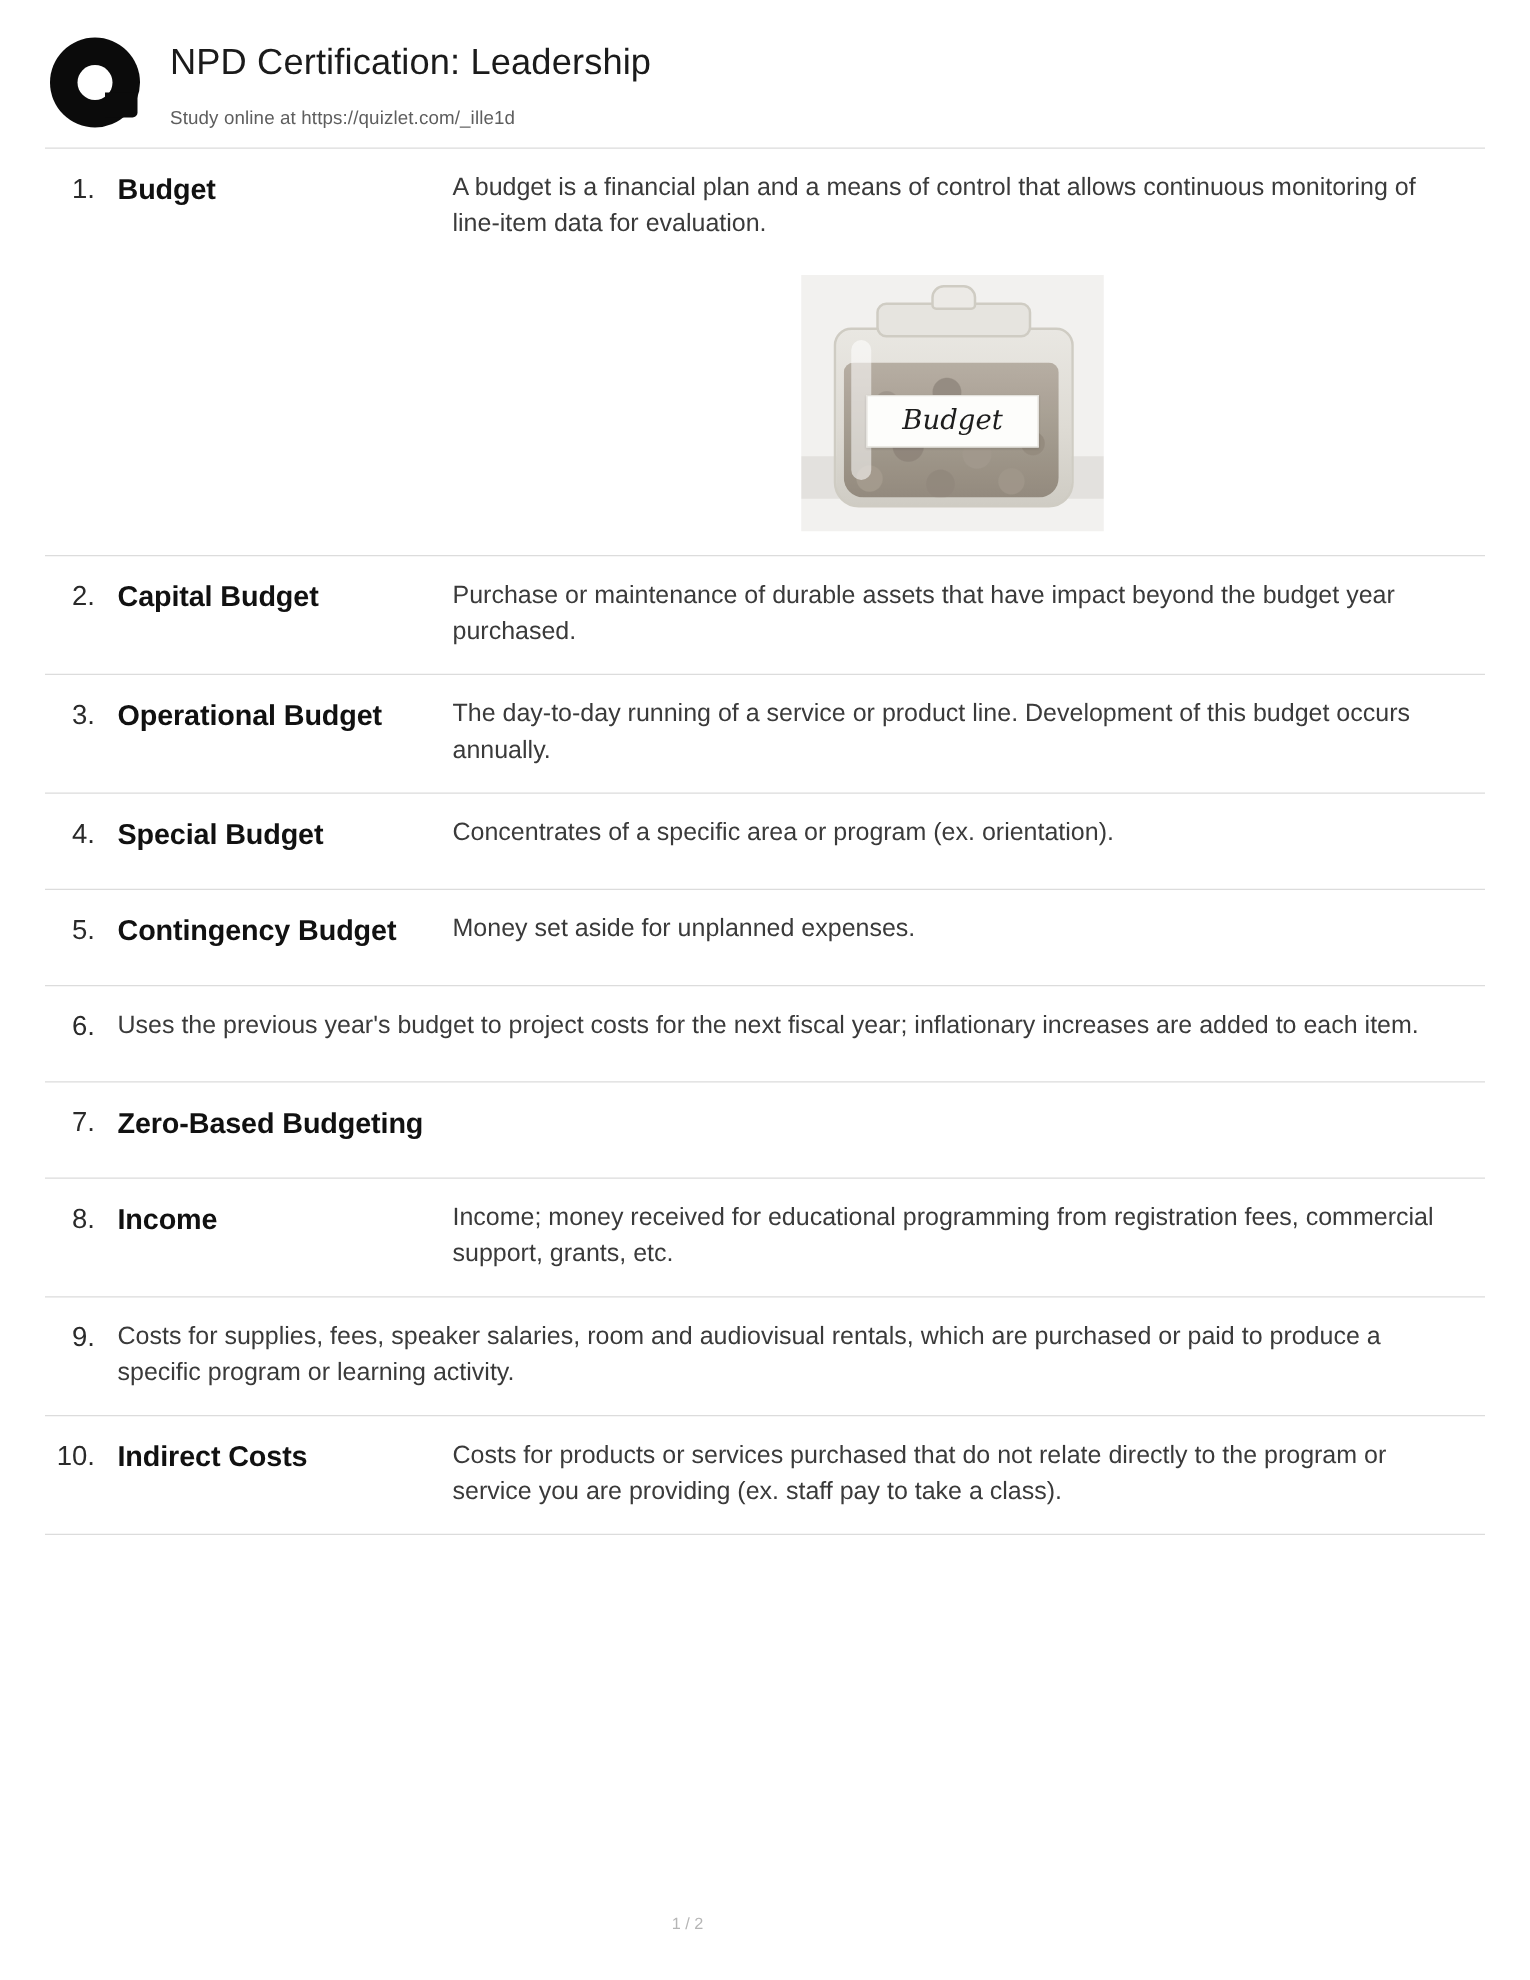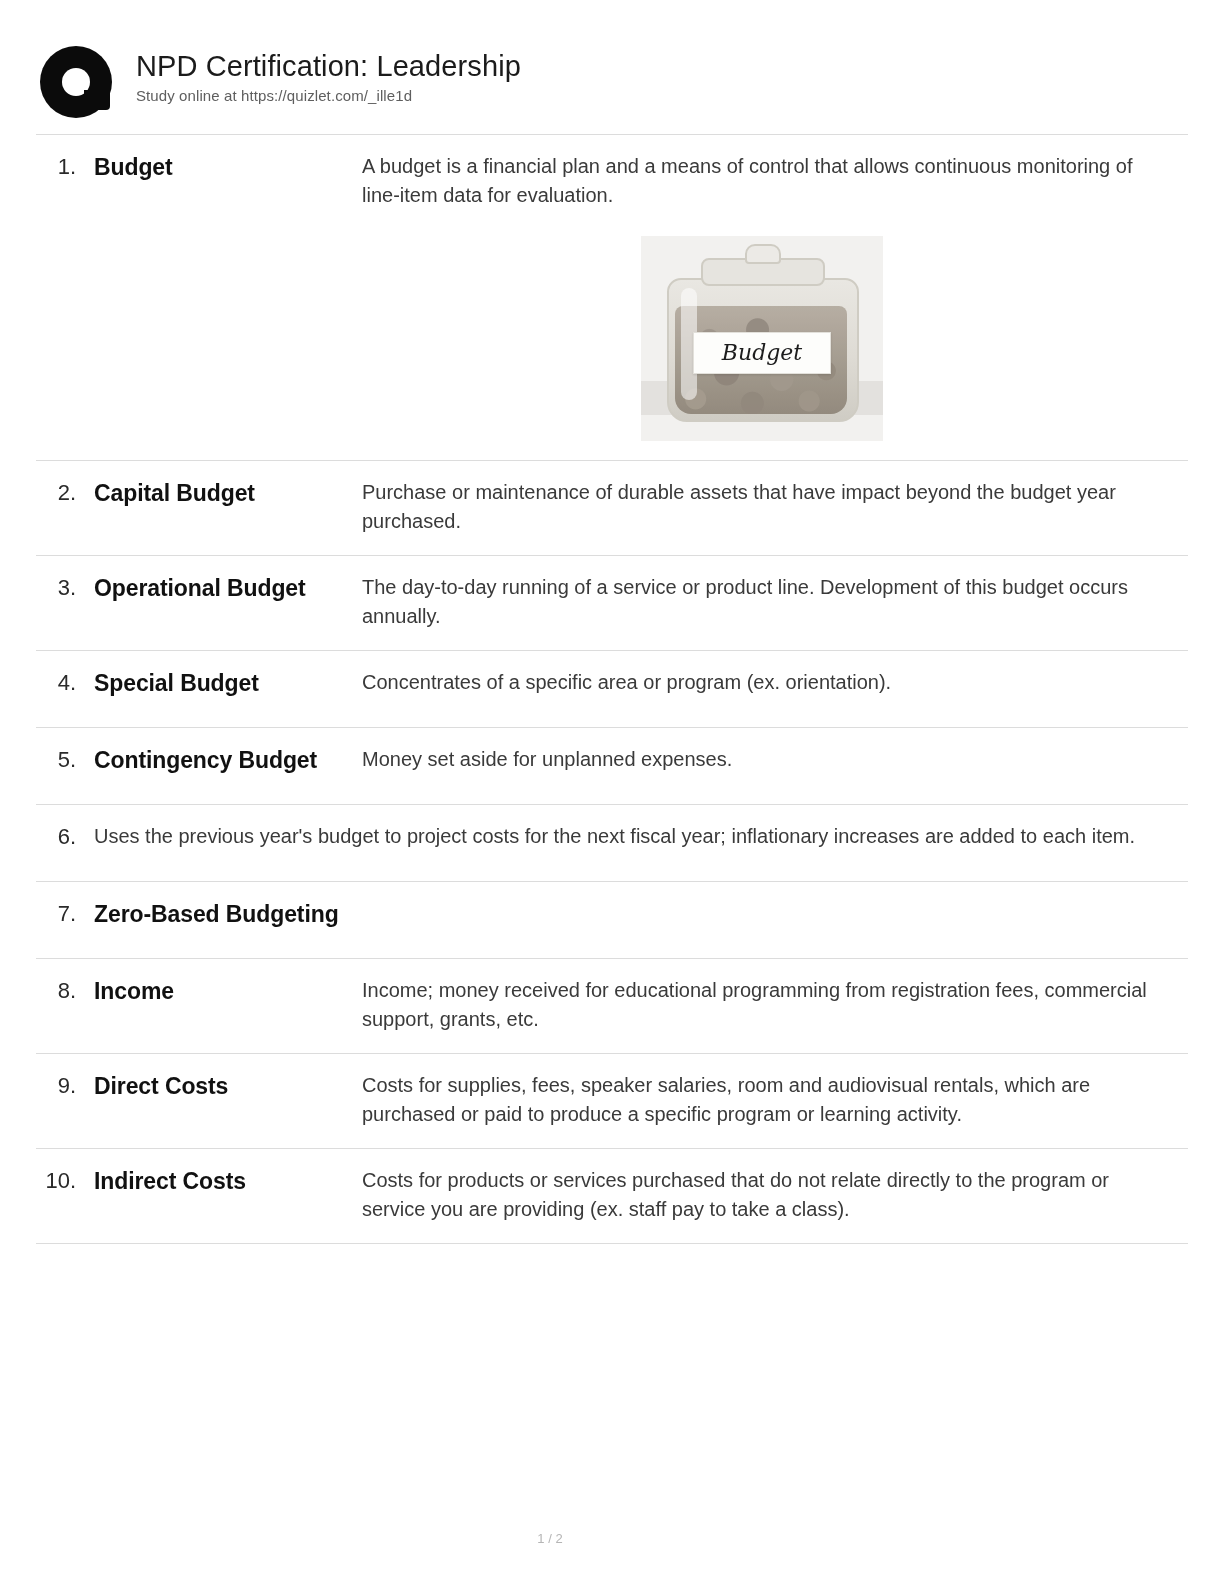--- a/index.html
+++ b/index.html
@@ -12,21 +12,21 @@
     height: 1584px;
     font-family: "Liberation Sans", sans-serif;
     color: #111111;
     position: relative;
     overflow: hidden;
   }
   .page {
     width: 1224px;
     height: 1584px;
     box-sizing: border-box;
-    padding: 44px 36px 0 36px;
+    padding: 28px 36px 0 36px;
     position: relative;
   }
 
   
   .header {
     display: flex;
     align-items: flex-start;
     padding: 0 0 10px 0;
     margin-bottom: 0;
   }
@@ -67,21 +67,21 @@
   .doc-title {
     font-size: 29px;
     font-weight: 400;
     color: #1b1b1b;
     line-height: 1.15;
     letter-spacing: 0.1px;
   }
   .doc-sub {
     font-size: 15px;
     color: #5e5e5e;
-    margin-top: 4px;
+    margin-top: 19px;
     letter-spacing: 0.1px;
   }
 
   
   .rows {
     border-top: 1px solid #dcdcdc;
   }
   .row {
     display: flex;
     align-items: flex-start;
@@ -285,21 +285,20 @@
     </div>
 
     <div class="row">
       <div class="col-num">8.</div>
       <div class="col-term">Income</div>
       <div class="col-def">Income; money received for educational programming from registration fees, commercial support, grants, etc.</div>
     </div>
 
     <div class="row">
       <div class="col-num">9.</div>
-      <div class="col-term">Direct Costs</div>
       <div class="col-def">Costs for supplies, fees, speaker salaries, room and audiovisual rentals, which are purchased or paid to produce a specific program or learning activity.</div>
     </div>
 
     <div class="row">
       <div class="col-num">10.</div>
       <div class="col-term">Indirect Costs</div>
       <div class="col-def">Costs for products or services purchased that do not relate directly to the program or service you are providing (ex. staff pay to take a class).</div>
     </div>
 
   </div>

